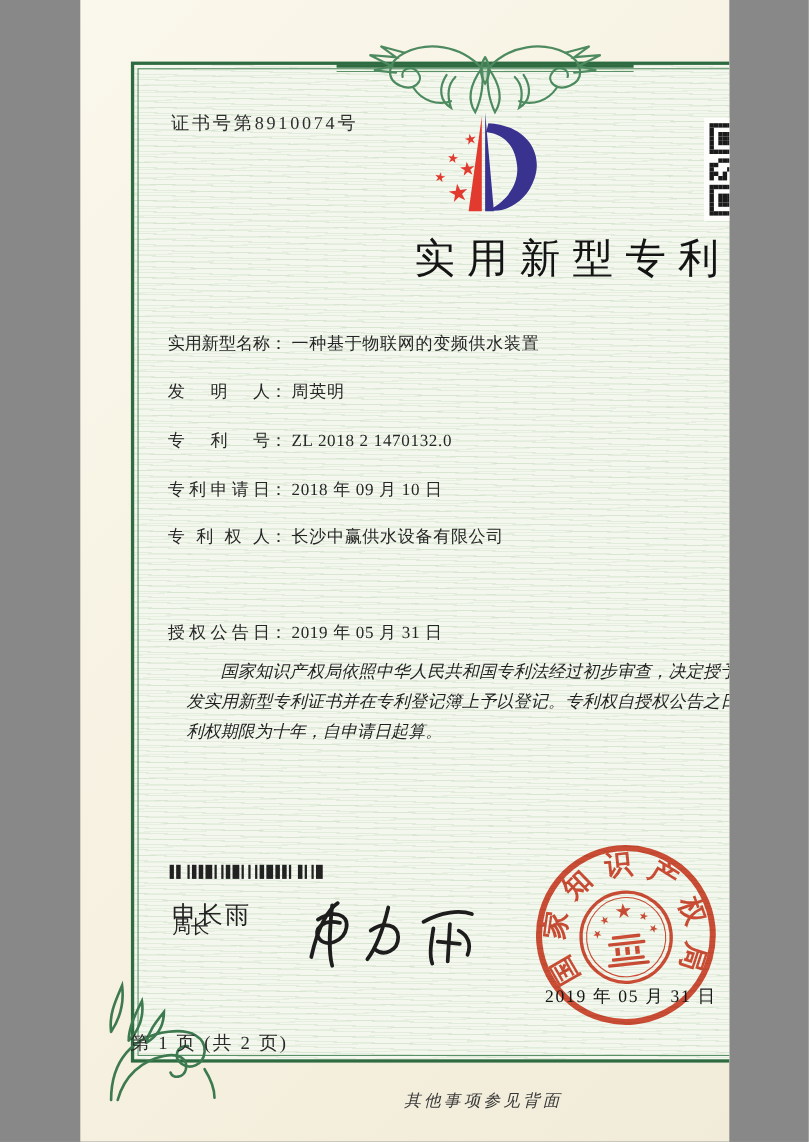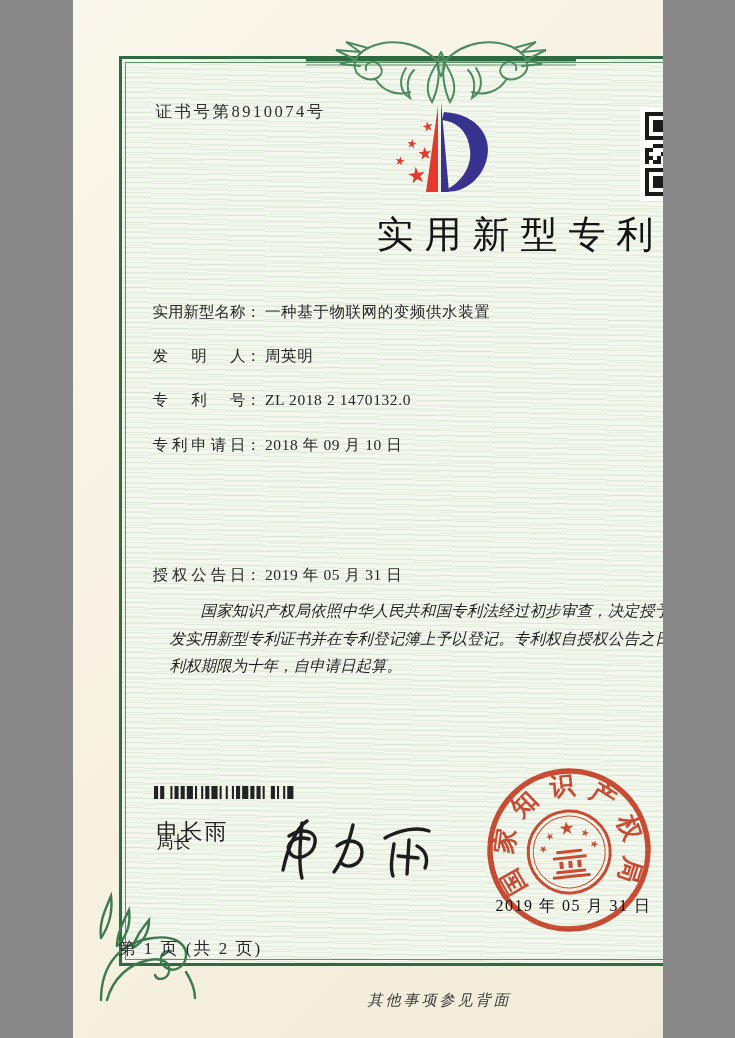--- a/index.html
+++ b/index.html
@@ -347,20 +347,23 @@
   </div>
   <div class="field-row" style="top:346px">
     <span class="flabel">发明人</span><span class="fcolon">：</span><span class="fvalue">周英明</span>
   </div>
   <div class="field-row" style="top:390px">
     <span class="flabel">专利号</span><span class="fcolon">：</span><span class="fvalue">ZL 2018 2 1470132.0</span>
   </div>
   <div class="field-row" style="top:435px">
     <span class="flabel">专利申请日</span><span class="fcolon">：</span><span class="fvalue">2018 年 09 月 10 日</span>
   </div>
+  <div class="field-row" style="top:478px">
+    <span class="flabel">专利权人</span><span class="fcolon">：</span><span class="fvalue">长沙中赢供水设备有限公司</span>
+  </div>
   <div class="field-row" style="top:565px">
     <span class="flabel">授权公告日</span><span class="fcolon">：</span><span class="fvalue">2019 年 05 月 31 日</span>
   </div>
 
   <div class="paras">
     <p>国家知识产权局依照中华人民共和国专利法经过初步审查，决定授予专利权，颁发实用新型专利证书并在专利登记簿上予以登记。专利权自授权公告之日起生效。专利权期限为十年，自申请日起算。</p>
   </div>
 
   <svg class="barcode" id="barcode" width="206" height="13" viewBox="0 0 206 13">
       <rect x="0" y="0" width="4.1" height="13" fill="#222"></rect>

